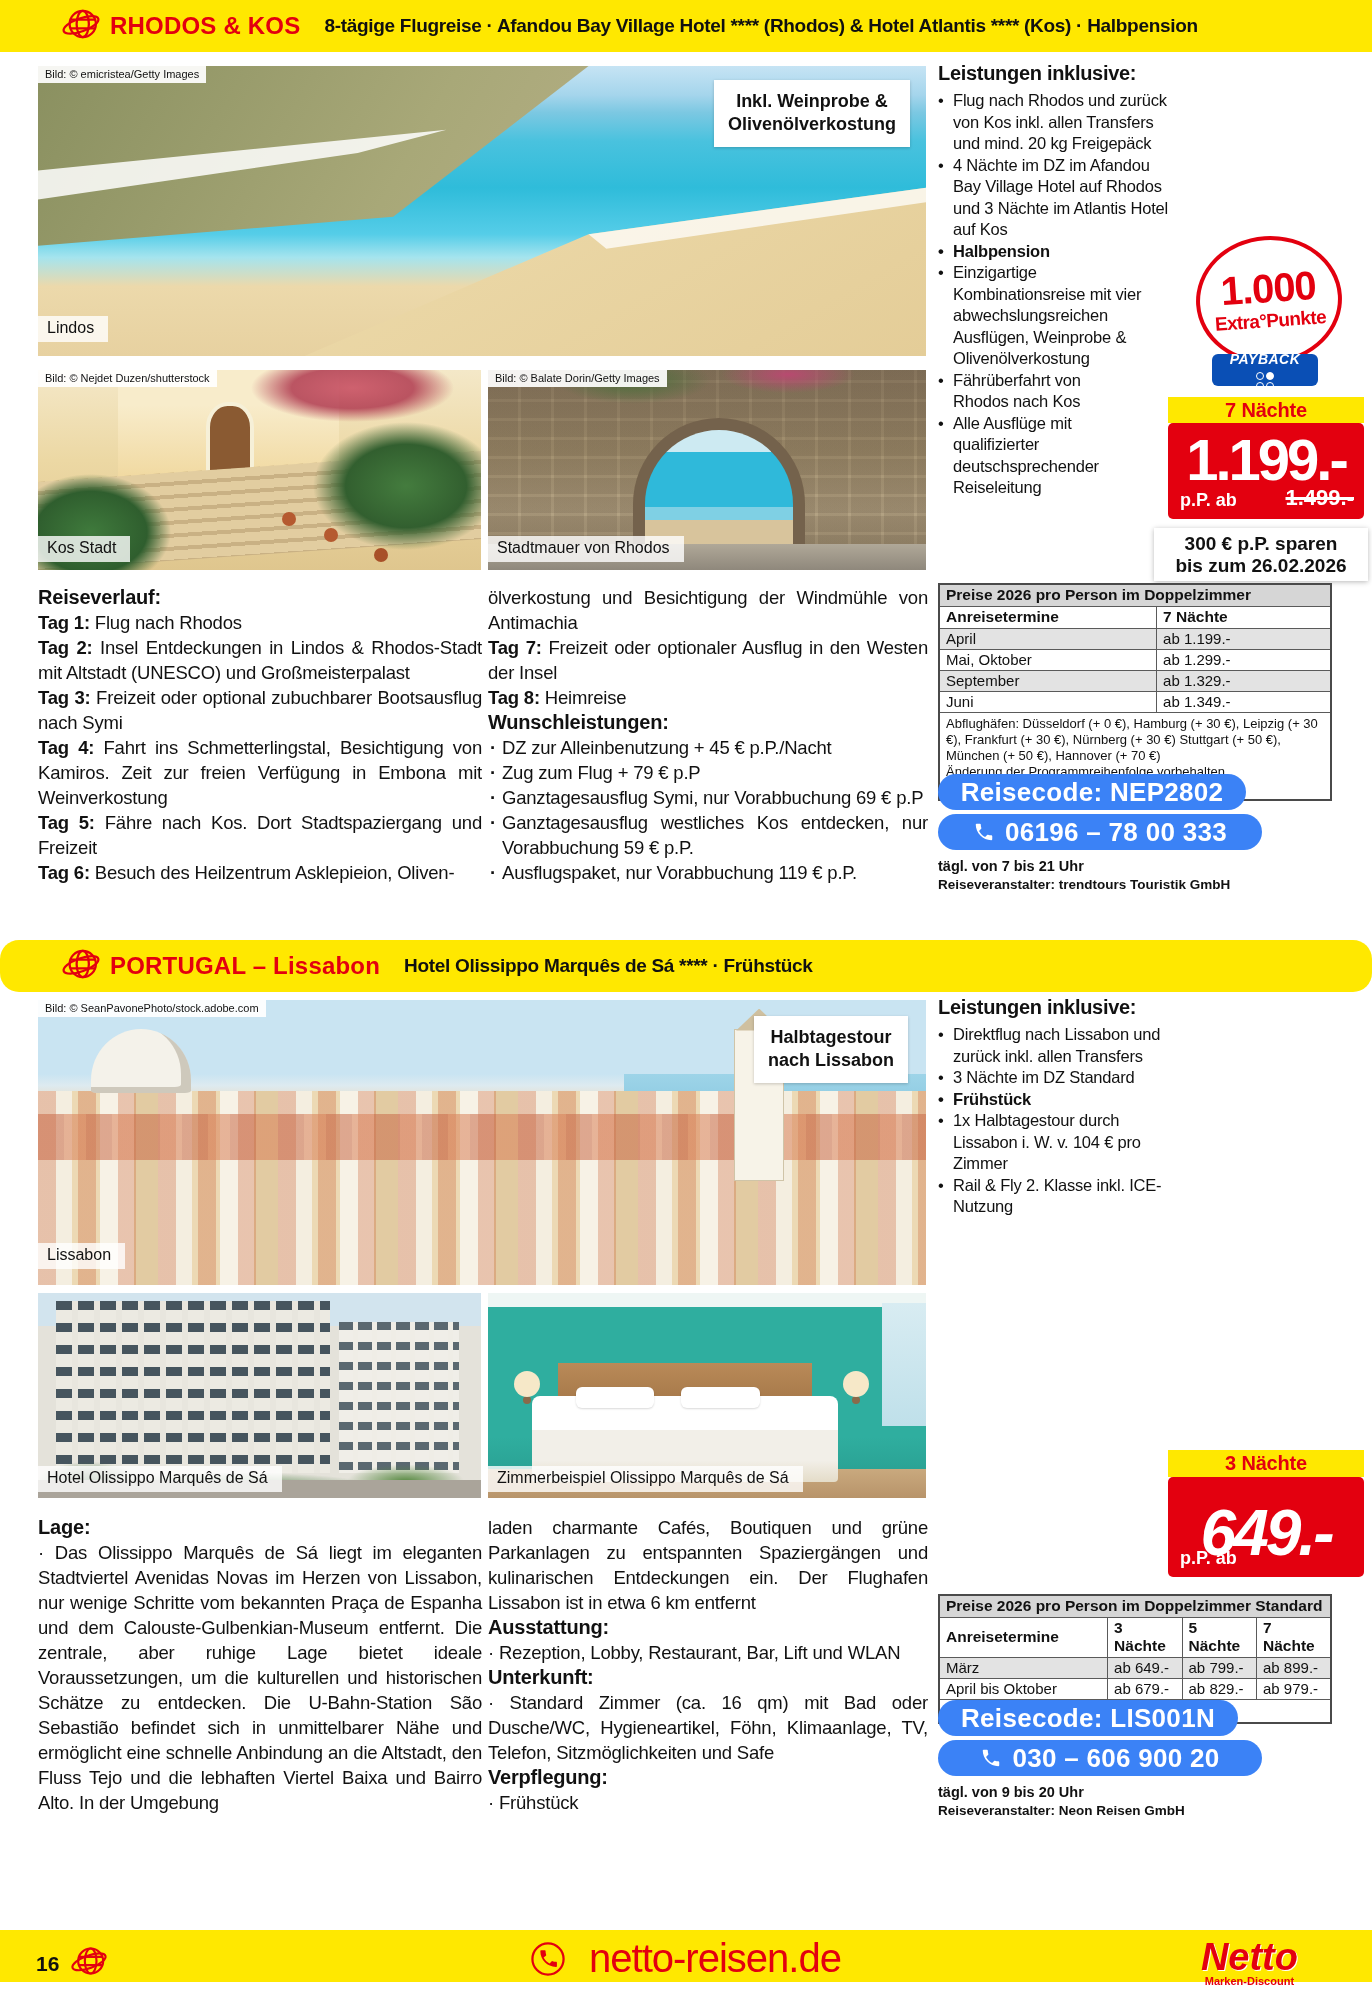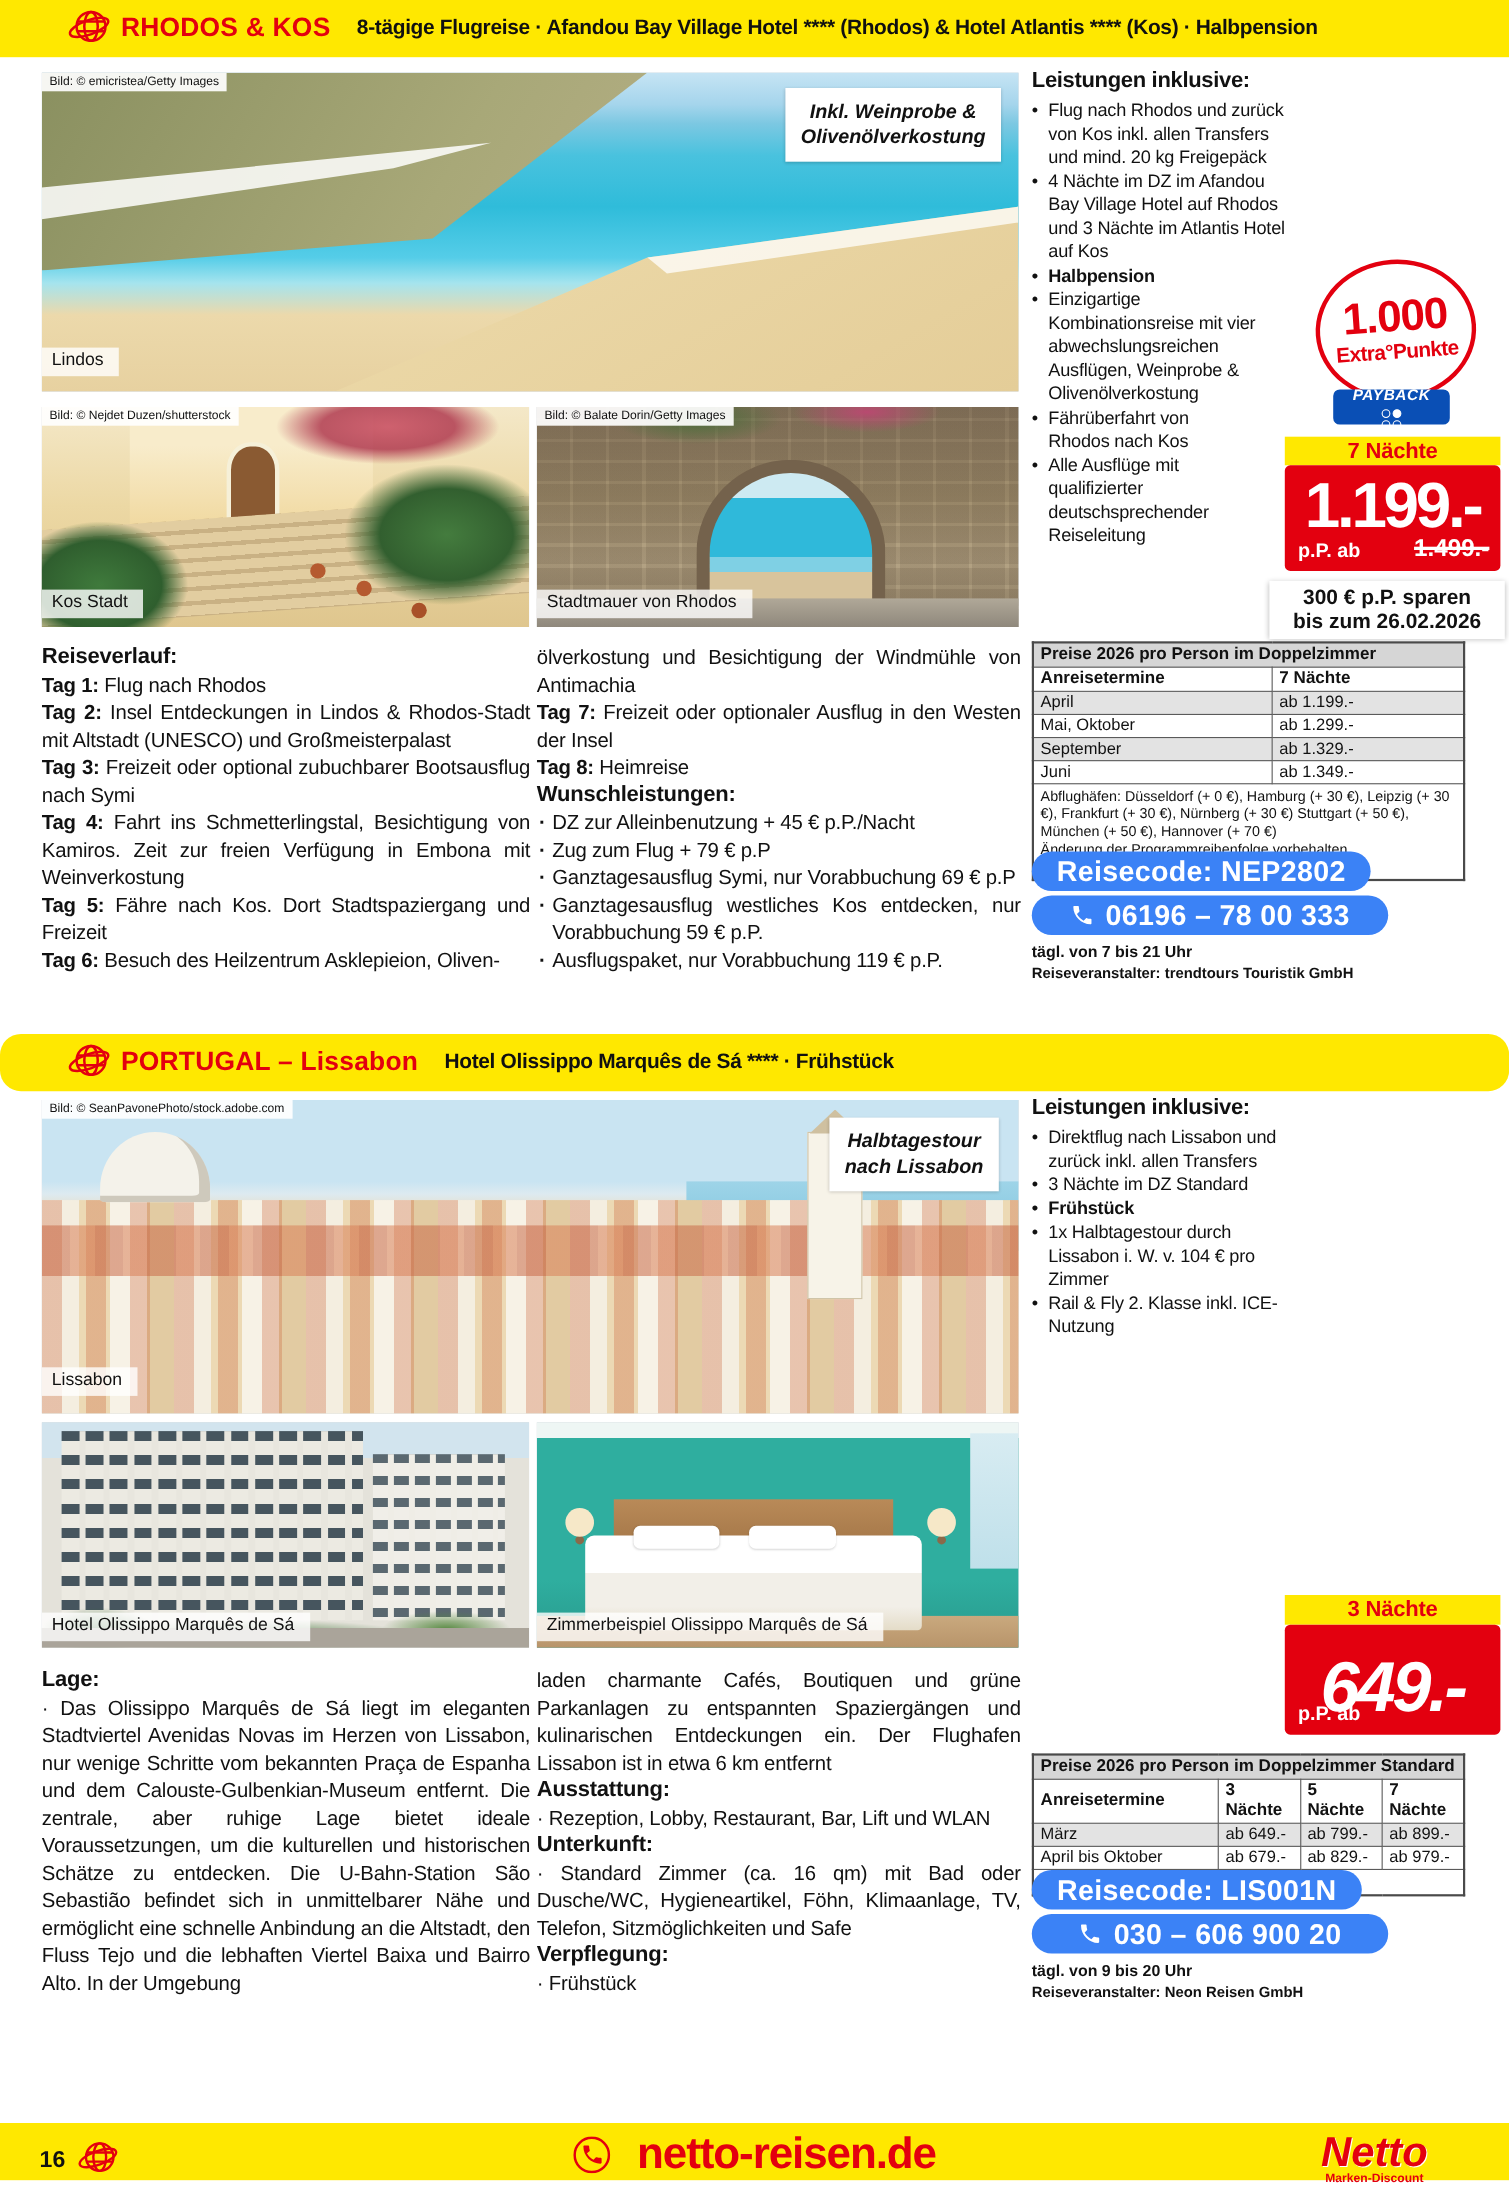--- a/index.html
+++ b/index.html
@@ -12,21 +12,21 @@
   .bar .globe { margin-left:60px; flex:none; }
   .offer-title { color:#e3000f; font-size:24px; font-weight:800; letter-spacing:0.2px; margin-left:8px; white-space:nowrap; }
   .offer-sub { font-size:19px; font-weight:700; color:#101010; margin-left:24px; letter-spacing:-0.3px; white-space:nowrap; }
 
   
   .photo { position:absolute; overflow:hidden; background:#cfd8dc; }
   .art   { position:absolute; inset:0; }
   .shape { position:absolute; }
   .credit { position:absolute; top:0; left:0; background:rgba(255,255,255,0.92); font-size:11px; padding:2px 7px 3px; color:#111; z-index:6; white-space:nowrap; }
   .pcaption { position:absolute; left:0; background:rgba(255,255,255,0.8); font-size:16px; padding:3px 14px 5px 9px; color:#111; z-index:6; white-space:nowrap; }
-  .pbadge { position:absolute; background:#fff; font-weight:700; font-size:18px; line-height:1.3; text-align:center; padding:10px 14px; z-index:6; box-shadow:0 1px 3px rgba(0,0,0,0.2);font-style:italic; }
+  .pbadge { position:absolute; background:#fff; font-weight:700; font-size:18px; line-height:1.3; text-align:center; padding:10px 14px; z-index:6; box-shadow:0 1px 3px rgba(0,0,0,0.2); }
   .pbadge span { display:block; }
 
   
   .leist { position:absolute; width:236px; }
   .leist h3 { font-size:20px; font-weight:700; margin:0 0 5px; letter-spacing:-0.3px; }
   .leist ul { list-style:none; margin:0; padding:0; }
   .leist li { position:relative; padding-left:15px; font-size:16.5px; line-height:21.5px; letter-spacing:-0.2px; }
   .leist li::before { content:"•"; position:absolute; left:0; top:0; }
   .leist li.bold { font-weight:700; }
 
@@ -72,21 +72,21 @@
   .colblock .h { font-weight:700; text-align:left; font-size:20px; }
   .wlist { list-style:none; margin:0; padding:0; }
   .wlist li { position:relative; padding-left:14px; }
   .wlist li::before { content:"·"; position:absolute; left:2px; top:0; font-weight:700; }
   .dotp::before { content:"· "; }
 
   
   .footer { position:absolute; left:0; top:1930px; width:1372px; height:52px; background:#ffe800; }
   .pagenum { position:absolute; left:36px; top:12px; display:flex; align-items:center; gap:10px; font-size:21px; font-weight:700; }
   .site { position:absolute; left:0; right:0; top:6px; display:flex; align-items:center; justify-content:center; gap:24px;
-          color:#e3000f; font-size:40px; font-weight:700; letter-spacing:-1px; }
+          color:#e3000f; font-size:40px; font-weight:400; letter-spacing:-1px; }
   .nettologo { position:absolute; right:74px; top:8px; text-align:center; color:#e3000f; }
   .nettologo .word { font-size:38px; font-weight:900; font-style:italic; line-height:1; text-shadow:1px 1px 0 #fff; }
   .nettologo .sub { font-size:11px; font-weight:700; margin-top:-1px; }
 </style>
 </head>
 <body>
 
 <div class="page">
   <div class="regmark"></div>
 

